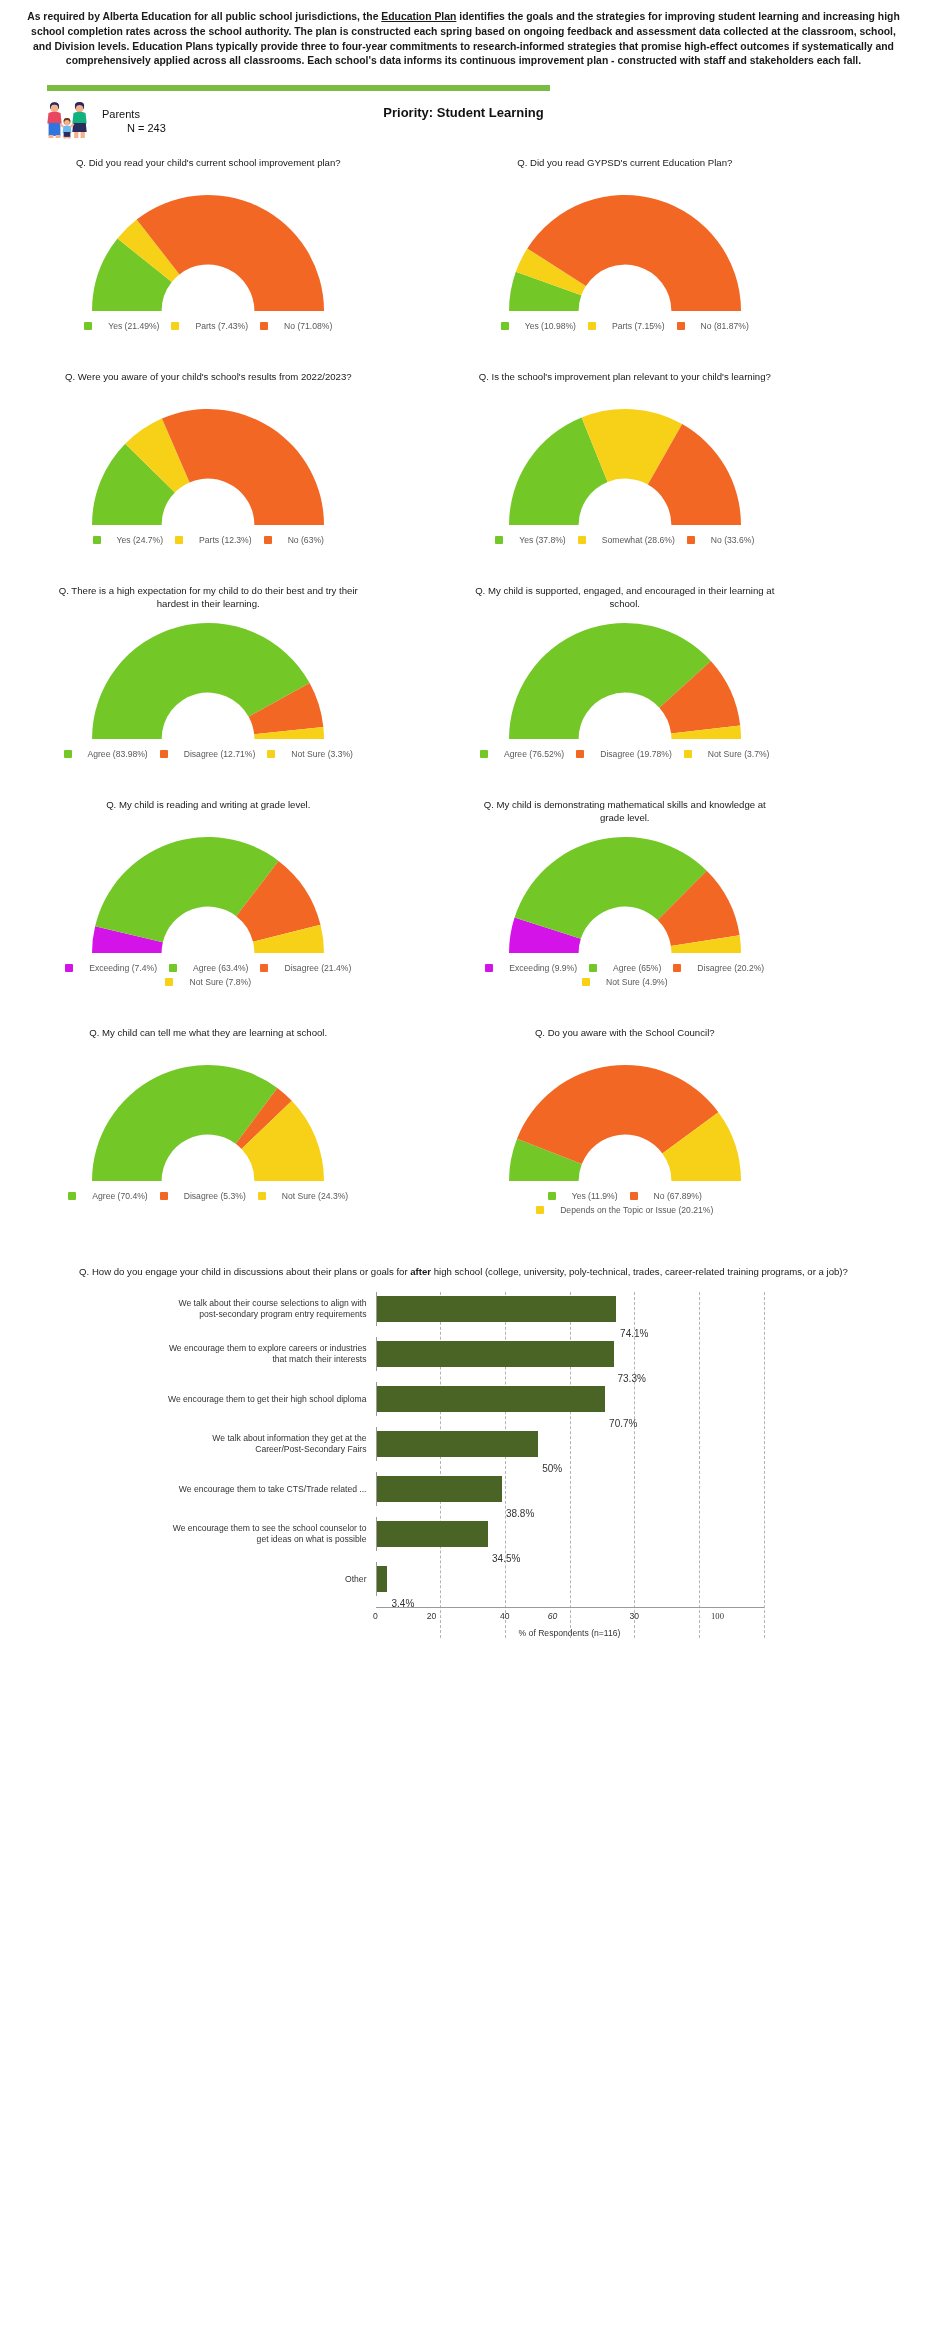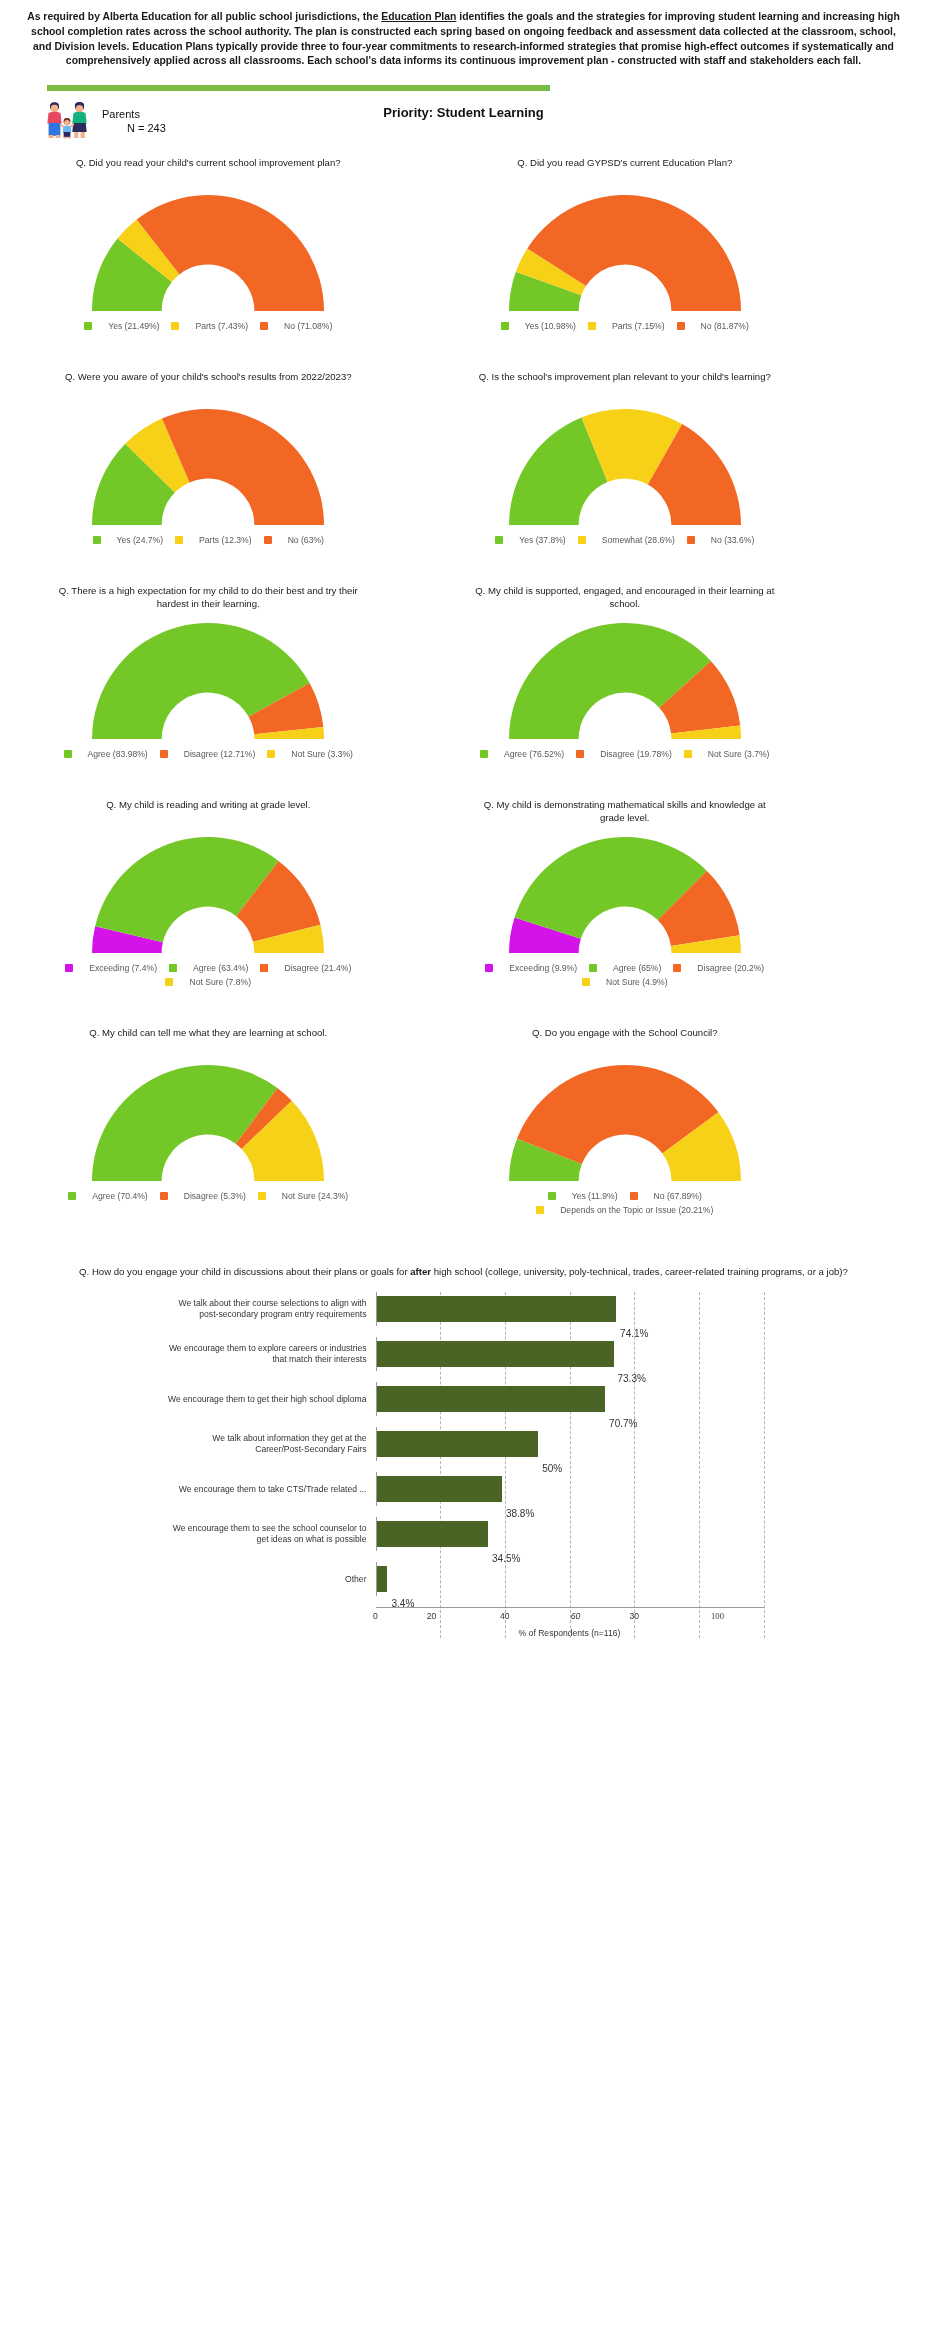--- a/index.html
+++ b/index.html
@@ -459,21 +459,21 @@
               <span class="swatch" style="background: rgb(242, 103, 36);"></span>
               <span>Disagree (5.3%)</span>
             </span>
             <span class="legend-item">
               <span class="swatch" style="background: rgb(247, 209, 23);"></span>
               <span>Not Sure (24.3%)</span>
             </span>
           </div>
         </div>
         <div class="cell">
-          <div class="q-title">Q. Do you engage with the School Council?</div>
+          <div class="q-title">Q. Do you aware with the School Council?</div>
           <div class="gauge-wrap">
             <svg width="250" height="122" viewBox="0 0 250 122" class="gauge">
               <path d="M 9 120.00000000000001 A 116 116 0 0 1 17.01230639843544 77.63659562057585 L 81.80492255937418 103.05463824823033 A 46.400000000000006 46.400000000000006 0 0 0 78.6 120 Z" fill="#73c828"></path>
               <path d="M 17.01230639843544 77.63659562057585 A 116 116 0 0 1 218.39410496324697 51.199264843215445 L 162.35764198529878 92.47970593728618 A 46.400000000000006 46.400000000000006 0 0 0 81.80492255937418 103.05463824823033 Z" fill="#f26724"></path>
               <path d="M 218.39410496324697 51.199264843215445 A 116 116 0 0 1 241 119.99999999999997 L 171.4 119.99999999999999 A 46.400000000000006 46.400000000000006 0 0 0 162.35764198529878 92.47970593728618 Z" fill="#f7d117"></path>
             </svg>
           </div>
           <div class="legend">
             <span class="legend-item">
               <span class="swatch" style="background: rgb(115, 200, 40);"></span>
@@ -554,21 +554,21 @@
             <div class="bar-track">
               <div class="bar-fill" style="width: 10.9933px; background: rgb(74, 100, 37);"></div>
               <span class="bar-value">3.4%</span>
             </div>
           </div>
         </div>
       <div class="axis" id="axis">
           <span class="tick" style="left: 0px;">0</span>
           <span class="tick" style="left: 56px;">20</span>
           <span class="tick" style="left: 129.333px;">40</span>
-          <span class="tick" style="left: 200px; font-style: italic;">60</span>
+          <span class="tick" style="left: 177px; font-style: italic;">60</span>
           <span class="tick" style="left: 258.667px;">30</span>
           <span class="tick" style="left: 342px; font-family: Liberation Serif, serif;">100</span>
         </div>
       <div class="axis-title">% of Respondents (n=116)</div>
     </div>
   </div>
 
 </div>
 
 </body></html>

